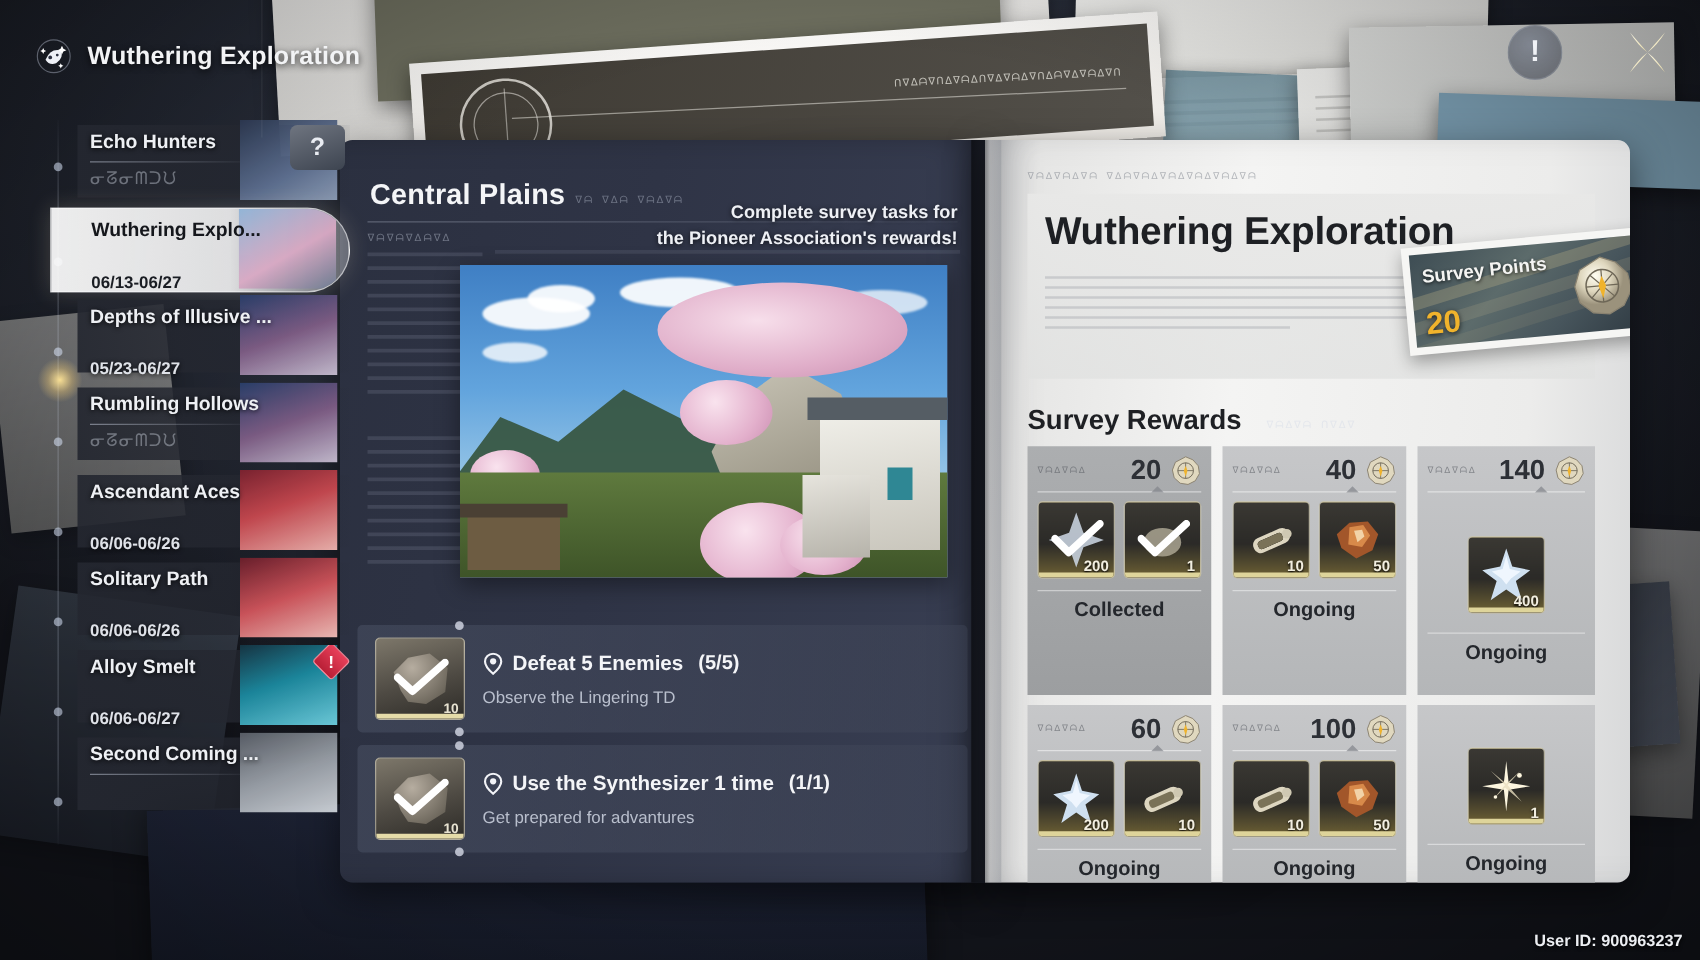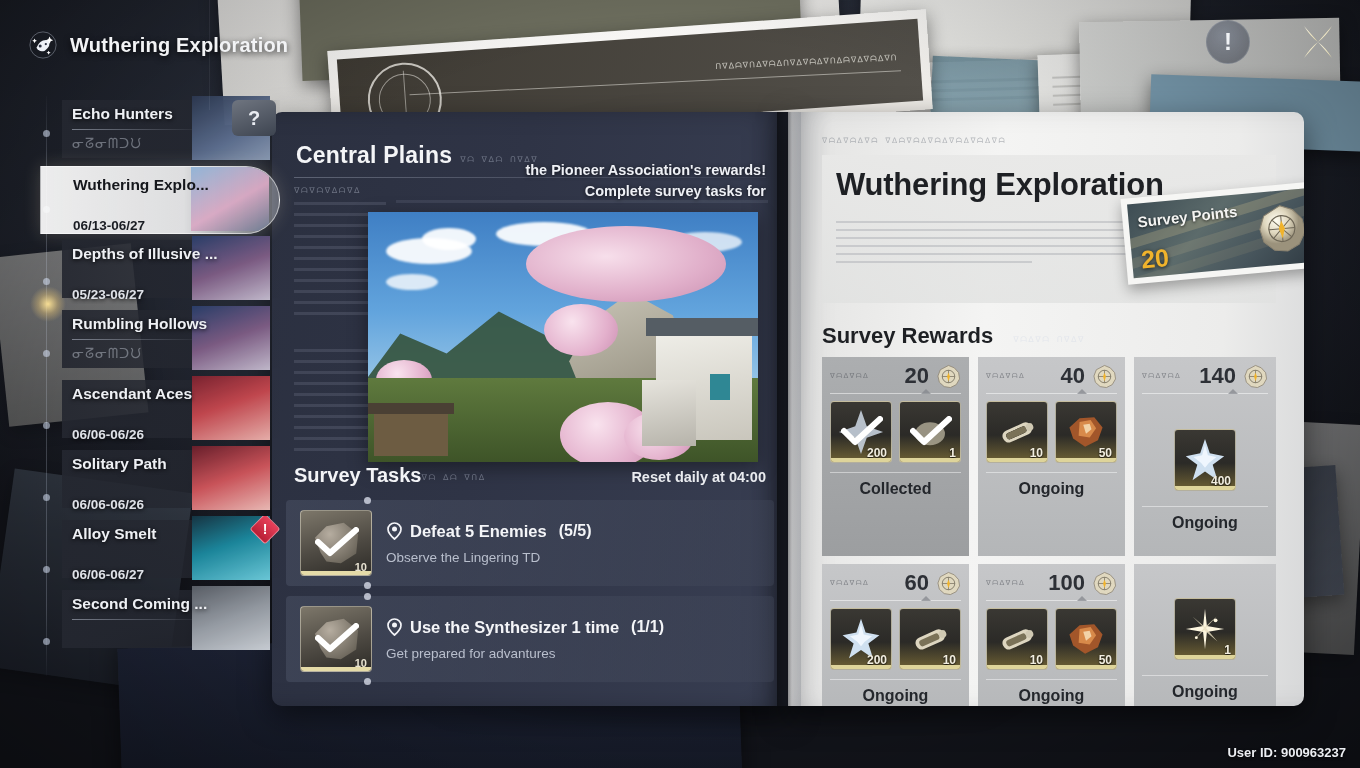--- a/index.html
+++ b/index.html
@@ -538,27 +538,27 @@
     </div>
   </div>
 
   <div class="book">
     <div class="book-shadow"></div>
 
     <div class="page page-left">
       <div class="lp">
         <div class="lp-head">
           <span class="lp-title">Central Plains</span>
-          <span class="deco-mini">ᐁᗩ ᐁᐃᗩ  ᑎᐁᐃᐁ</span>
+          <span class="deco-mini">ᐁᗩ ᐁᐃᗩ  ᐁᗩᐃᐁᗩ</span>
         </div>
         <div class="lp-rule"></div>
 
         <div class="lp-promo">
+          <div>Complete survey tasks for</div>
           <div>the Pioneer Association's rewards!</div>
-          <div>Complete survey tasks for</div>
         </div>
 
         <div class="filler-top">ᐁᗩᐁᗩᐁᐃᗩᐁᐃ</div>
         <div class="filler">
           <i></i>
             <i></i>
             <i></i>
             <i></i>
             <i></i>
             <i></i>
@@ -599,25 +599,20 @@
           <div class="blossom" style="left:106px;bottom:4px;width:48px;height:36px;"></div>
           <div class="ground"></div>
           <div class="blossom" style="left:192px;bottom:-6px;width:96px;height:66px;"></div>
           <div class="blossom" style="left:256px;bottom:2px;width:70px;height:48px;"></div>
           <div class="house"></div>
           <div class="house2"></div>
           <div class="teal"></div>
           <div class="barn"></div>
         </div>
 
-        <div class="lp-tasks-head">
-          <span class="lp-tasks-title">Survey Tasks</span>
-          <span class="deco-mini">ᐁᗩ ᐃᗩ ᐁᑎᐃ</span>
-          <span class="lp-reset">Reset daily at 04:00</span>
-        </div>
 
         <div class="task-list">
 
           <div class="task">
             <div class="task-icon">
               <div class="rockshape"></div>
               <svg class="check" viewBox="0 0 44 30">
                 <path d="M3 15 L15 26 L41 3" fill="none" stroke="#ffffff" stroke-width="6" stroke-linecap="round" stroke-linejoin="round"></path>
               </svg>
               <span class="qty">10</span>

